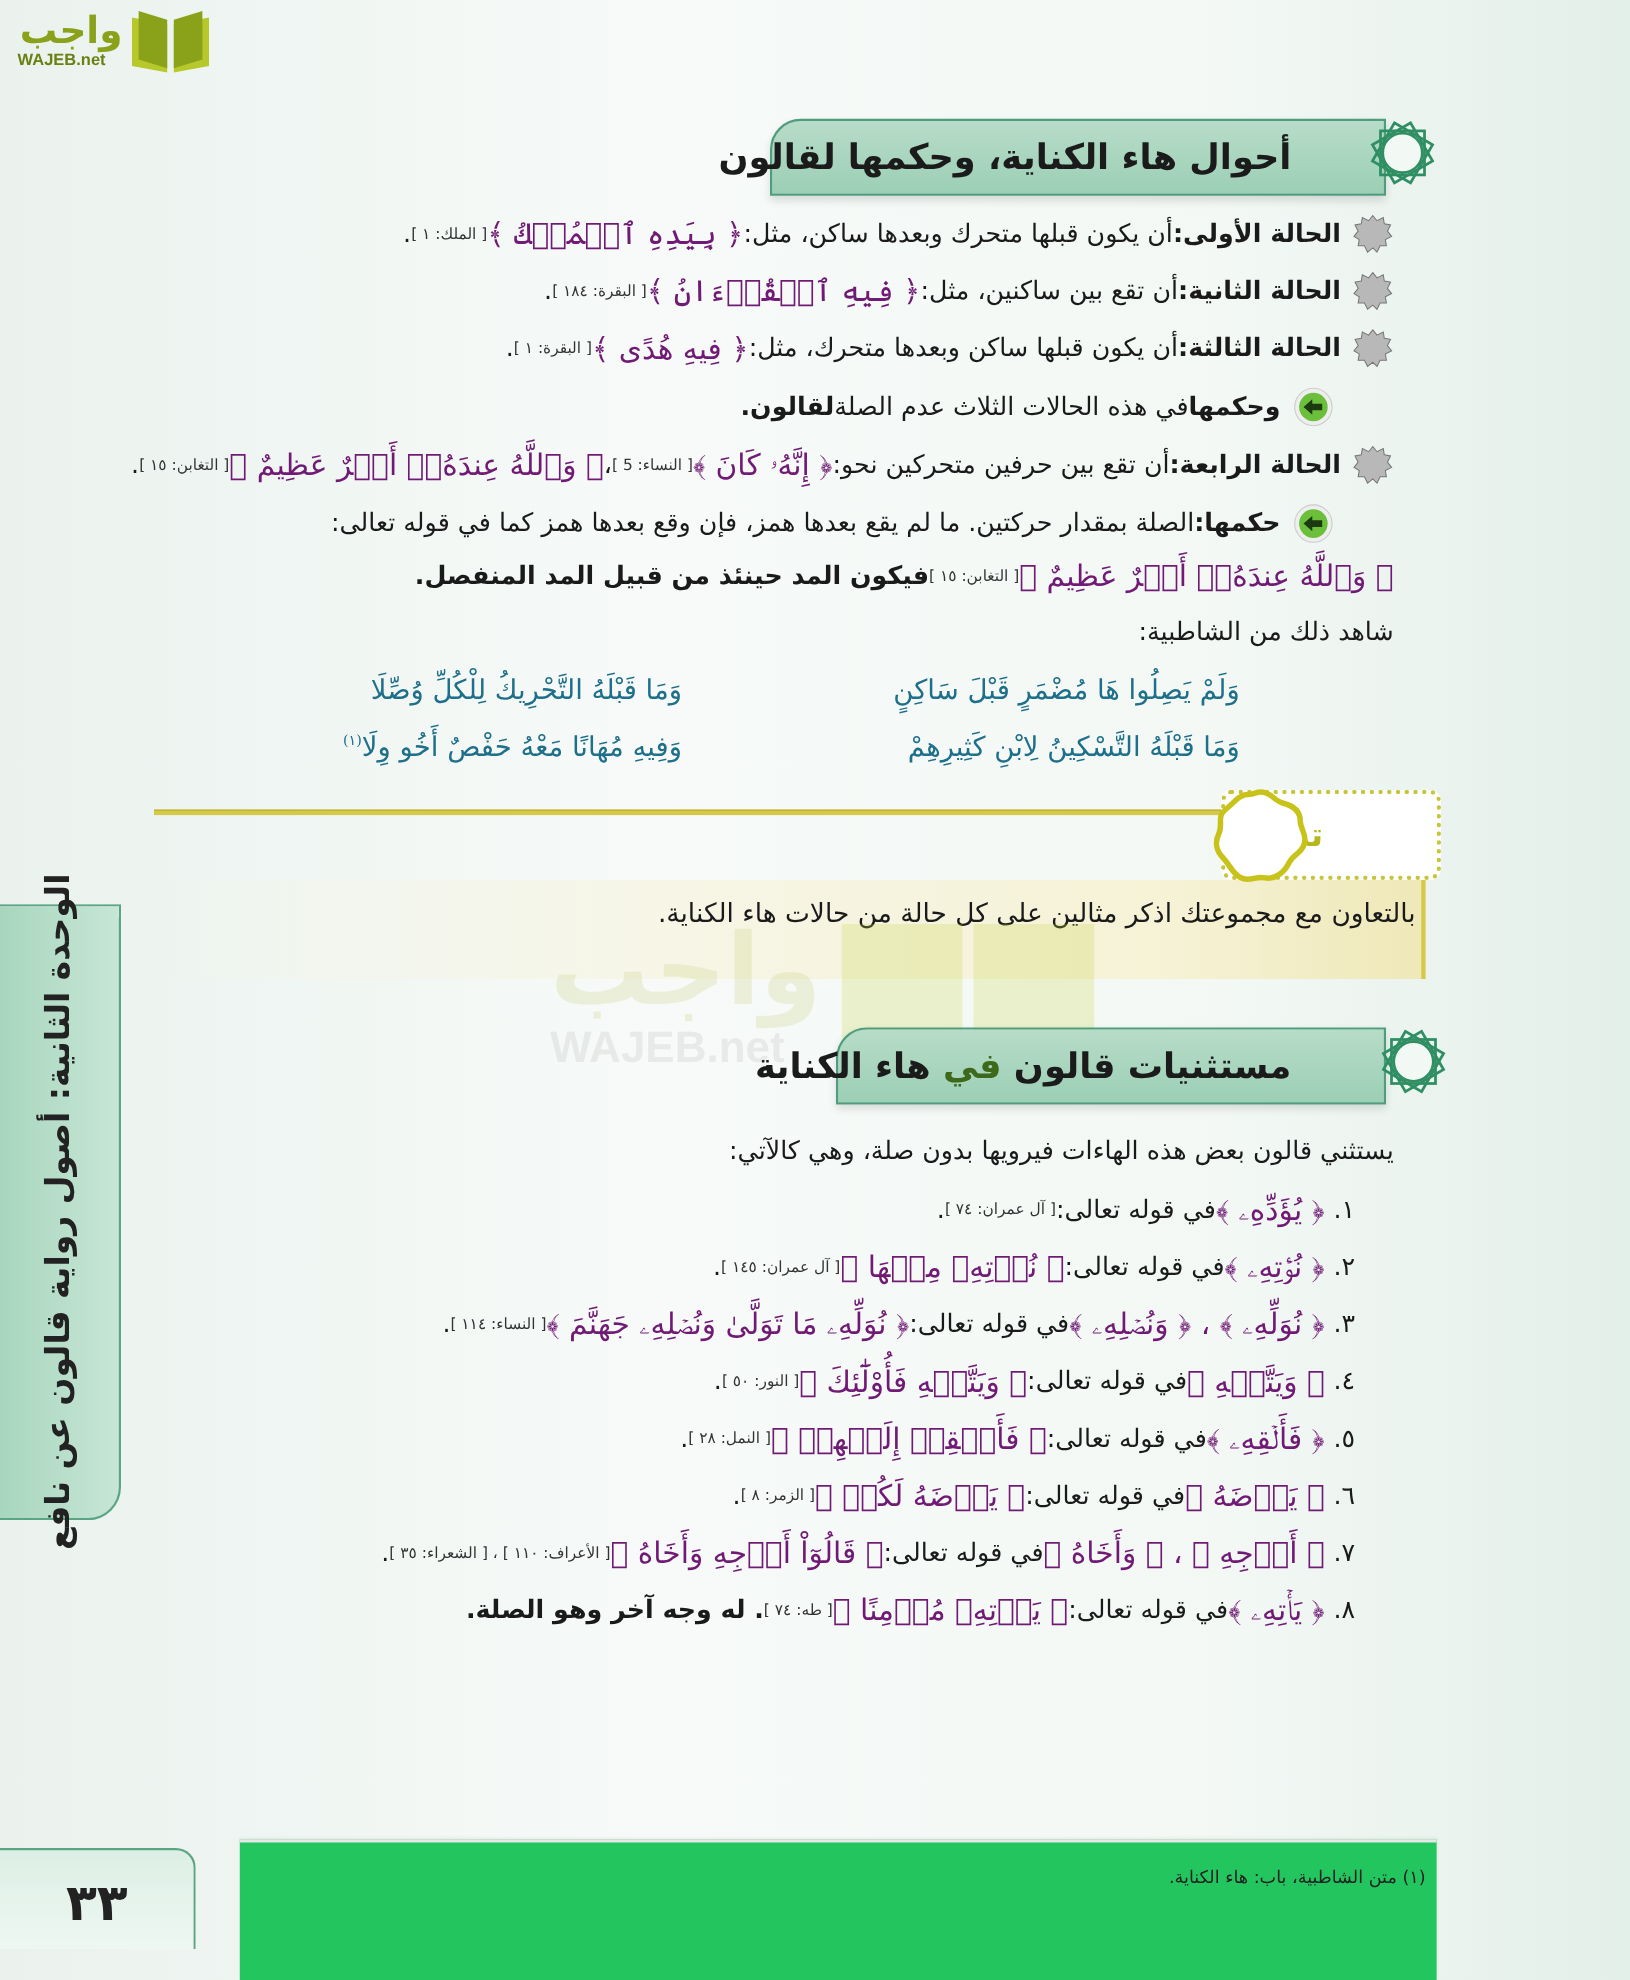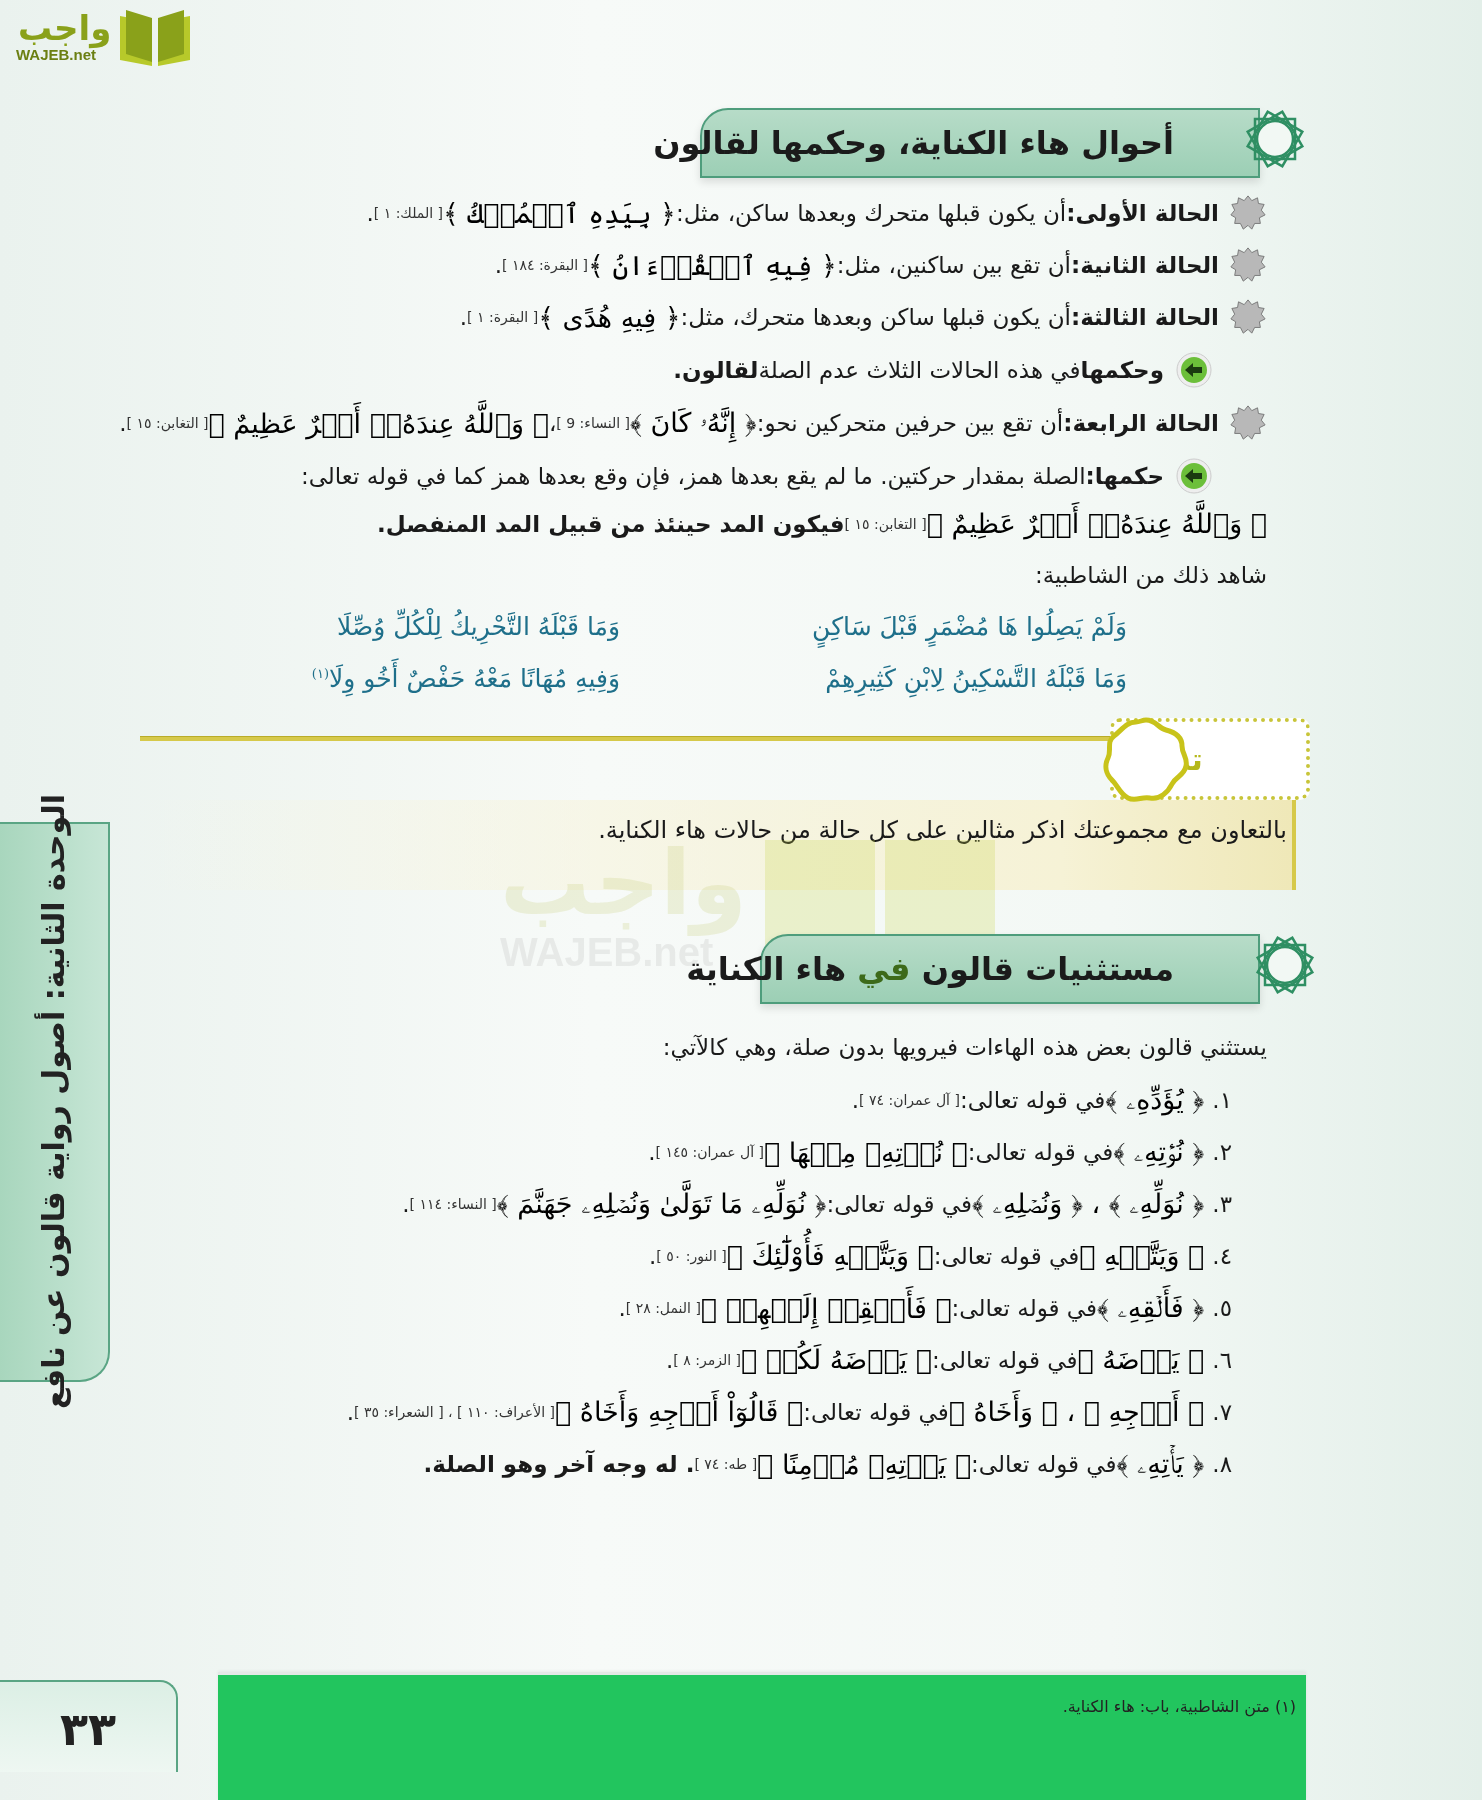--- a/index.html
+++ b/index.html
@@ -25,21 +25,21 @@
     background: linear-gradient(180deg, #b7dcc8 0%, #9ccfb5 100%);
     box-shadow: 0 4px 8px rgba(0,0,0,0.12);
     display: flex; align-items: center; padding-right: 84px;
   }
   .banner .title { font-size: 32px; font-weight: bold; color: #1b1b1b; white-space: nowrap; }
   .banner .title .hl { color: #3d6a1a; }
   .star-icon { width: 70px; height: 70px; }
 
   .row { display: flex; align-items: center; white-space: nowrap; font-size: 23px; }
   .row .lbl { font-weight: bold; }
-  .q { color: #000000; font-family: "DejaVu Serif", serif; font-size: 27px; }
+  .q { color: #701a75; font-family: "DejaVu Serif", serif; font-size: 27px; }
   .ref { font-size: 14px; color: #333; }
   .bullet-gray { width: 38px; height: 38px; margin-left: 10px; flex: none; }
   .bullet-arrow { width: 36px; height: 36px; margin-left: 12px; flex: none; }
 
   .poem { color: #1e6f8a; font-family: "DejaVu Serif", serif; font-size: 25px; white-space: nowrap; }
 
   
   .train-line { left: 140px; top: 736px; width: 1170px; height: 5px; background: #d6c94a; border-top: 1px solid #b9ac28; }
   .train-box { left: 1110px; top: 718px; width: 200px; height: 82px; border: 4px dotted #c8c53a; border-radius: 10px; background: #fff; }
   .train-label { font-size: 30px; color: #b5b81a; font-weight: bold; }
@@ -133,21 +133,21 @@
   <span class="lbl">لقالون.</span>
 </div>
 
 <div class="abs row" style="right:215px; top:404px;">
   <svg class="bullet-gray" viewBox="0 0 40 40">
       <polygon points="20,2 24,7 30,4 31,10 37,11 34,17 38,22 32,25 33,31 27,31 24,37 20,33 15,37 12,31 6,31 7,25 2,22 6,17 3,11 9,10 10,4 16,7" fill="#b8b8b8" stroke="#777" stroke-width="1"></polygon>
     </svg>
   <span class="lbl">الحالة الرابعة:</span>
   <span> أن تقع بين حرفين متحركين نحو: </span>
   <span class="q">﴿ إِنَّهُۥ كَانَ ﴾</span>
-  <span class="ref">[ النساء: 9 ]</span>
+  <span class="ref">[ النساء: 5 ]</span>
   <span>، </span>
   <span class="q">﴿ وَٱللَّهُ عِندَهُۥٓ أَجۡرٌ عَظِيمٌ ﴾</span>
   <span class="ref">[ التغابن: ١٥ ]</span>
   <span>.</span>
 </div>
 
 <div class="abs row" style="right:270px; top:458px;">
   <svg class="bullet-arrow" viewBox="0 0 36 36">
       <circle cx="18" cy="18" r="17" fill="#eee" stroke="#ccc"></circle>
       <circle cx="18" cy="18" r="13" fill="#6cbf3a"></circle>

